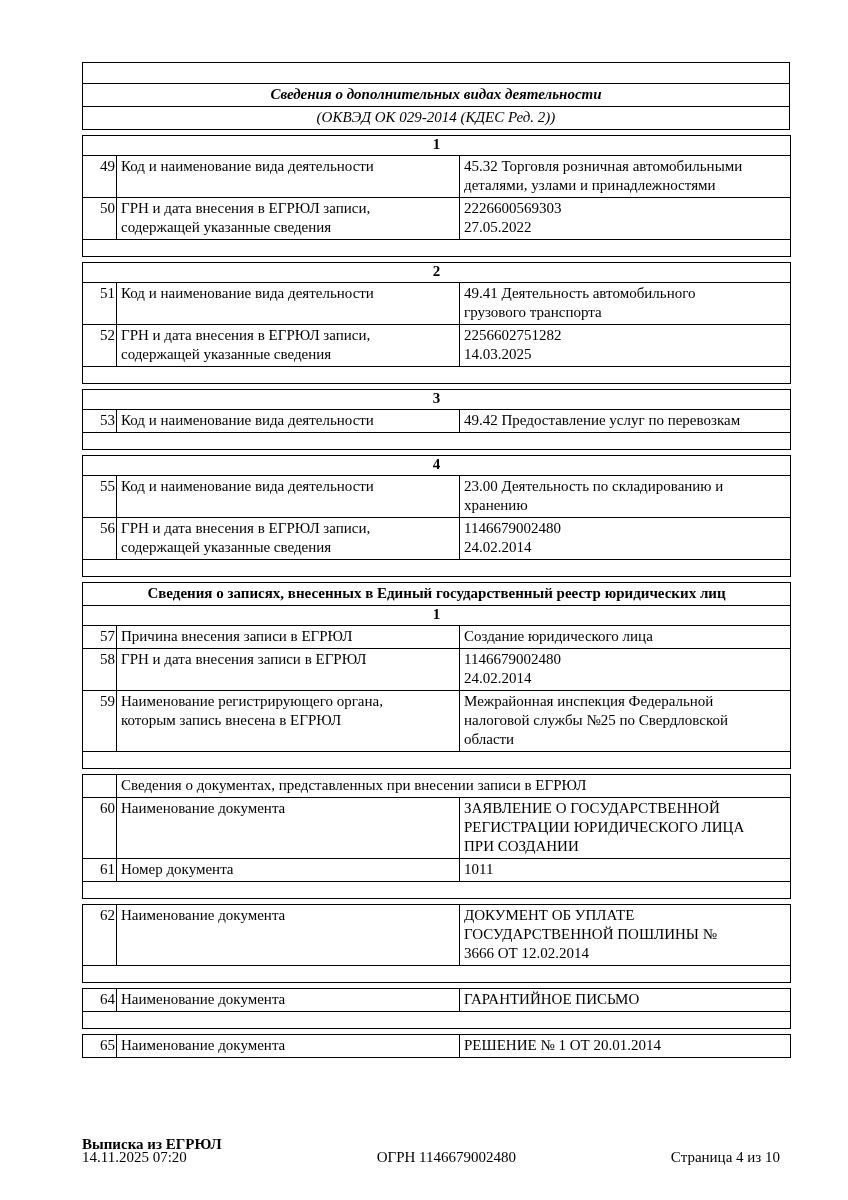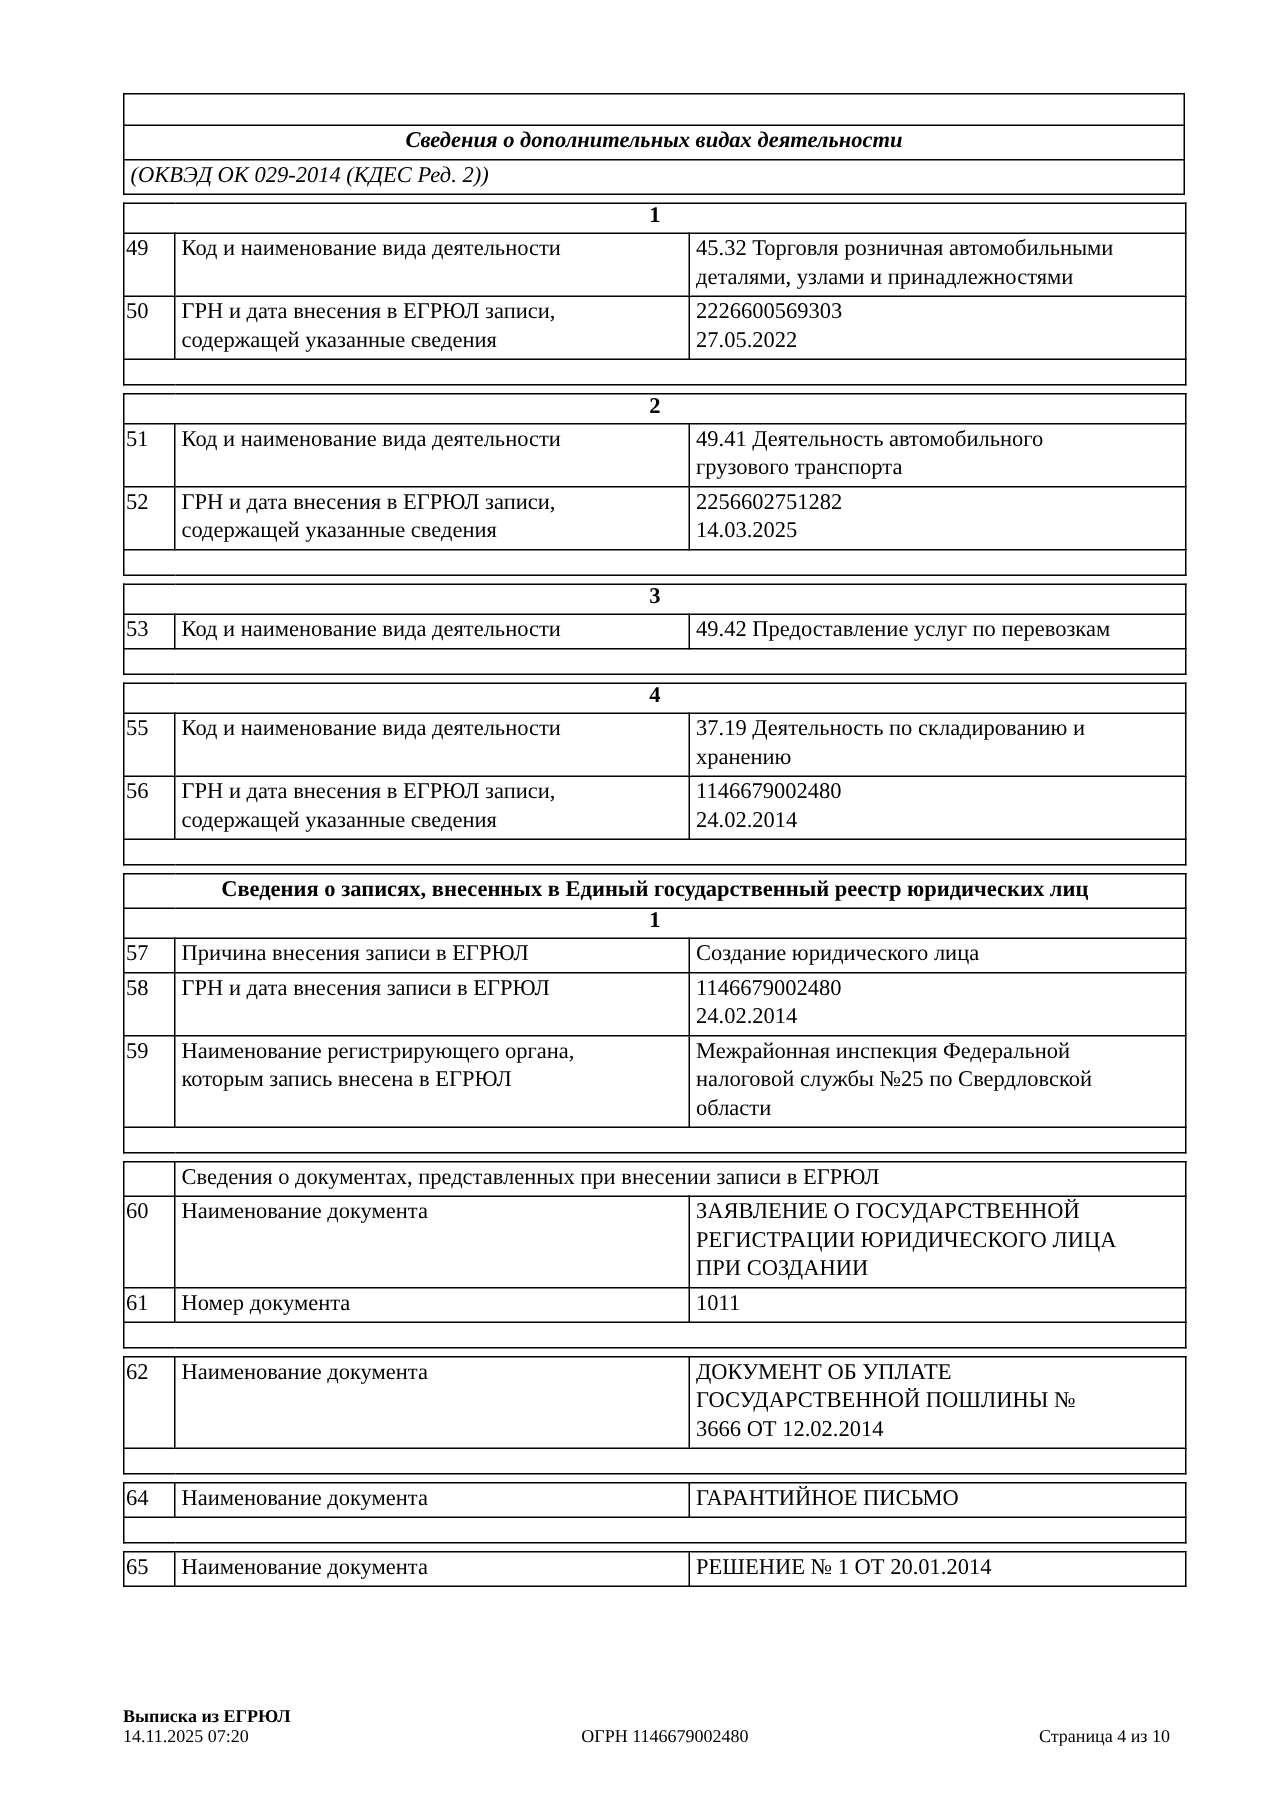--- a/index.html
+++ b/index.html
@@ -2,33 +2,33 @@
 <html><head>
 <meta charset="utf-8">
 <style>
   html,body{margin:0;padding:0;background:#fff;}
   .page{position:relative;width:848px;height:1200px;background:#ffffff;
         font-family:"Liberation Serif","DejaVu Serif",serif;color:#000;overflow:hidden;}
   .sheet{position:absolute;left:82px;top:62px;width:708px;}
   table.tbl{border-collapse:collapse;table-layout:fixed;width:708px;margin:0 0 5px 0;}
   .tbl td{border:1px solid #000;font-size:15px;line-height:19px;
           padding:1px 4px 2px 4px;vertical-align:top;overflow:hidden;}
-  td.c-num{text-align:left;padding:1px 1px 2px 1px;}
+  td.c-num{text-align:right;padding:1px 1px 2px 1px;}
   td.c-label{white-space:pre-line;}
   td.c-value{white-space:pre-line;}
   td.empty-strip{height:20px;padding:0;}
   td.spacer{height:16px;padding:0;}
   td.doc-title{font-weight:bold;font-style:italic;text-align:center;}
-  td.doc-subtitle{font-style:italic;text-align:left;margin-top:36px;}
+  td.doc-subtitle{font-style:italic;text-align:center;margin-top:36px;}
   td.num-head{height:18px;line-height:16px;font-weight:bold;text-align:center;padding:0 0 1px 0;}
   td.sec-head{font-weight:bold;text-align:center;}
   td.docs-head{text-align:left;}
   .footer{position:absolute;left:82px;top:1138px;width:698px;display:flex;
           justify-content:space-between;align-items:flex-end;
-          font-size:12px;line-height:13px;}
+          font-size:15px;line-height:13px;}
   .f-doc{font-weight:bold;}
   .f-left{text-align:left;}
   .f-center{text-align:center;}
   .f-right{text-align:right;}
 </style>
 </head>
 <body>
 
 <div class="page">
   <div class="sheet">
@@ -132,21 +132,21 @@
           <col style="width:343px">
           <col style="width:331px">
         </colgroup>
       <tbody>
           <tr>
         <td colspan="3" class="num-head">4</td>
       </tr>
       <tr>
         <td class="c-num">55</td>
         <td class="c-label">Код и наименование вида деятельности</td>
-        <td class="c-value">37.19 Деятельность по складированию и
+        <td class="c-value">23.00 Деятельность по складированию и
 хранению</td>
       </tr>
       <tr>
         <td class="c-num">56</td>
         <td class="c-label">ГРН и дата внесения в ЕГРЮЛ записи,
 содержащей указанные сведения</td>
         <td class="c-value">1146679002480
 24.02.2014</td>
       </tr>
       <tr>

